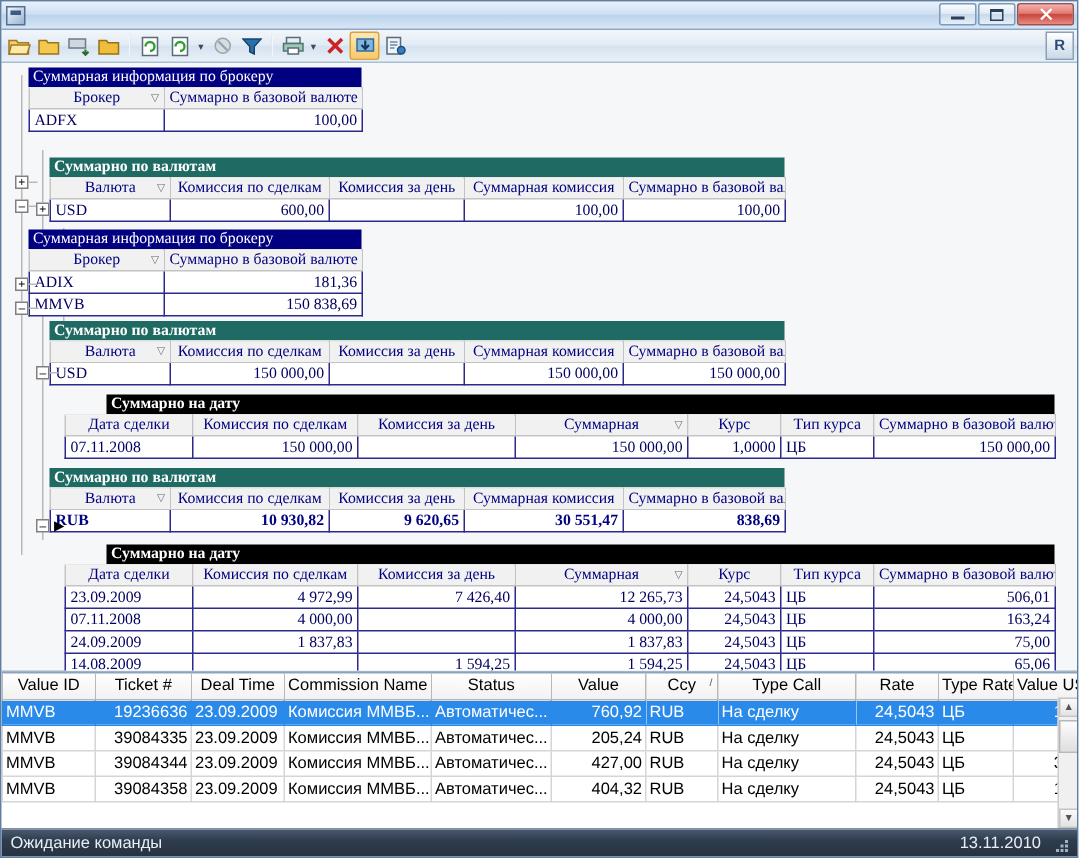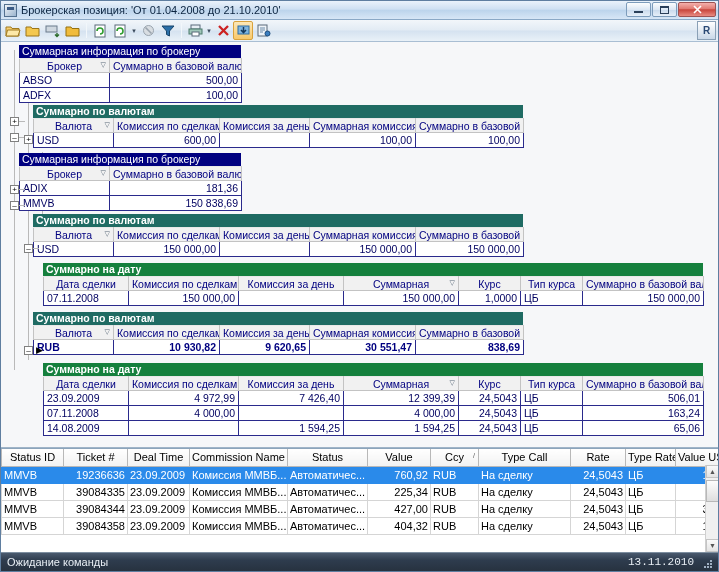--- a/index.html
+++ b/index.html
@@ -103,33 +103,33 @@
   
   .main {
     position: absolute;
     left: 0; top: 41px; right: 0; bottom: 123px;
     background: #f6f7f9;
     border-bottom: 1px solid #9fb4c8;
     overflow: hidden;
   }
 
   
-  .block { position: absolute; }
+  .block { position: absolute; font-family: Liberation Serif, serif; }
   .bandhdr {
     height: 13px; line-height: 13px;
     padding-left: 3px;
     color: #ffffff;
     font-size: 10.5px;
     font-weight: bold;
     white-space: nowrap;
     overflow: hidden;
   }
   .bandhdr.navy { background: #000080; font-weight: normal; }
   .bandhdr.teal { background: #1f6b63; }
-  .bandhdr.blue { background: #15803d; }
+  .bandhdr.blue { background: #000000; margin-left: 28px; }
 
   table.grid {
     border-collapse: collapse;
     table-layout: fixed;
     background: #ffffff;
     font-size: 10.5px;
   }
   table.grid th {
     background: #f1f1f1;
     color: #000080;
@@ -268,21 +268,20 @@
   .grip { width: 12px; height: 12px; position: relative; }
   .grip i { position:absolute; width:2px;height:2px;background:#9fb0c2; }
 </style>
 </head>
 <body>
 
 <div id="app">
 
   <div class="titlebar">
     <div class="title-icon"></div>
-    <div class="title-text">Брокерская позиция: 'От 01.04.2008 до 21.10.2010'</div>
     <div class="win-buttons">
       <div class="win-btn">
           <span class="glyph-min"></span>
         </div>
       <div class="win-btn">
           <span class="glyph-max"></span>
         </div>
       <div class="win-btn close">
         <svg width="9" height="9" viewBox="0 0 9 9">
             <path d="M1,1 L8,8 M8,1 L1,8" stroke="#fff" stroke-width="1.6" fill="none"></path>
@@ -379,24 +378,20 @@
       <div class="bandhdr navy">Суммарная информация по брокеру</div>
       <table class="grid" style="width:222px;">
         <colgroup>
             <col style="width:90px">
             <col style="width:132px">
           </colgroup>
         <tbody>
             <tr>
           <th><span>Брокер</span><span class="sortmark">▽</span></th>
           <th>Суммарно в базовой валюте</th>
-        </tr>
-        <tr>
-          <td class="left">ABSO</td>
-          <td class="num">500,00</td>
         </tr>
         <tr>
           <td class="left">ADFX</td>
           <td class="num">100,00</td>
         </tr>
       </tbody>
         </table>
     </div>
     <div class="pm" style="left:9px; top:75px;">+</div>
     <div class="pm" style="left:9px; top:91px;">–</div>
@@ -577,33 +572,42 @@
           <th>Комиссия за день</th>
           <th><span>Суммарная</span><span class="sortmark">▽</span></th>
           <th>Курс</th>
           <th>Тип курса</th>
           <th>Суммарно в базовой валюте</th>
         </tr>
         <tr>
           <td class="left">23.09.2009</td>
           <td class="num">4 972,99</td>
           <td class="num">7 426,40</td>
-          <td class="num">12 399,39</td>
+          <td class="num">12 265,73</td>
           <td class="num">24,5043</td>
           <td class="left">ЦБ</td>
           <td class="num">506,01</td>
         </tr>
         <tr>
           <td class="left">07.11.2008</td>
           <td class="num">4 000,00</td>
           <td class="num"></td>
           <td class="num">4 000,00</td>
           <td class="num">24,5043</td>
           <td class="left">ЦБ</td>
           <td class="num">163,24</td>
+        </tr>
+        <tr>
+          <td class="left">24.09.2009</td>
+          <td class="num">1 837,83</td>
+          <td class="num"></td>
+          <td class="num">1 837,83</td>
+          <td class="num">24,5043</td>
+          <td class="left">ЦБ</td>
+          <td class="num">75,00</td>
         </tr>
         <tr>
           <td class="left">14.08.2009</td>
           <td class="num"></td>
           <td class="num">1 594,25</td>
           <td class="num">1 594,25</td>
           <td class="num">24,5043</td>
           <td class="left">ЦБ</td>
           <td class="num">65,06</td>
         </tr>
@@ -623,21 +627,21 @@
         <col style="width:80px">
           <col style="width:63px">
           <col style="width:48px">
           <col style="width:92px">
         <col style="width:55px">
           <col style="width:50px">
           <col style="width:57px">
       </colgroup>
       <tbody>
           <tr>
-        <th>Status ID</th>
+        <th>Value ID</th>
         <th>Ticket #</th>
         <th>Deal Time</th>
         <th>Commission Name</th>
         <th>Status</th>
         <th>Value</th>
         <th><span>Ccy</span><span class="sortmark">/</span></th>
         <th>Type Call</th>
         <th>Rate</th>
         <th>Type Rate</th>
         <th>Value USD</th>
@@ -656,21 +660,21 @@
         <td>ЦБ</td>
         <td class="r">18,75</td>
 
       </tr>
       <tr>
         <td>MMVB</td>
         <td class="r">39084335</td>
         <td>23.09.2009</td>
         <td>Комиссия ММВБ...</td>
         <td>Автоматичес...</td>
-        <td class="r">225,34</td>
+        <td class="r">205,24</td>
         <td>RUB</td>
         <td>На сделку</td>
         <td class="r">24,5043</td>
         <td>ЦБ</td>
         <td class="r">6,00</td>
 
       </tr>
       <tr>
         <td>MMVB</td>
         <td class="r">39084344</td>
@@ -704,21 +708,21 @@
 
     <div class="dscroll">
       <div class="arr">▲</div>
       <div class="thumb"></div>
       <div class="arr bot">▼</div>
     </div>
   </div>
 
   <div class="statusbar">
     <span>Ожидание команды</span>
-    <span style="display:flex;align-items:flex-end;gap:6px;font-family:Liberation Mono, monospace;">
+    <span style="display:flex;align-items:flex-end;gap:6px;">
       <span>13.11.2010</span>
       <span class="grip">
         <i style="right:0;bottom:0"></i>
           <i style="right:3px;bottom:0"></i>
           <i style="right:6px;bottom:0"></i>
         <i style="right:0;bottom:3px"></i>
           <i style="right:3px;bottom:3px"></i>
         <i style="right:0;bottom:6px"></i>
       </span>
     </span>

